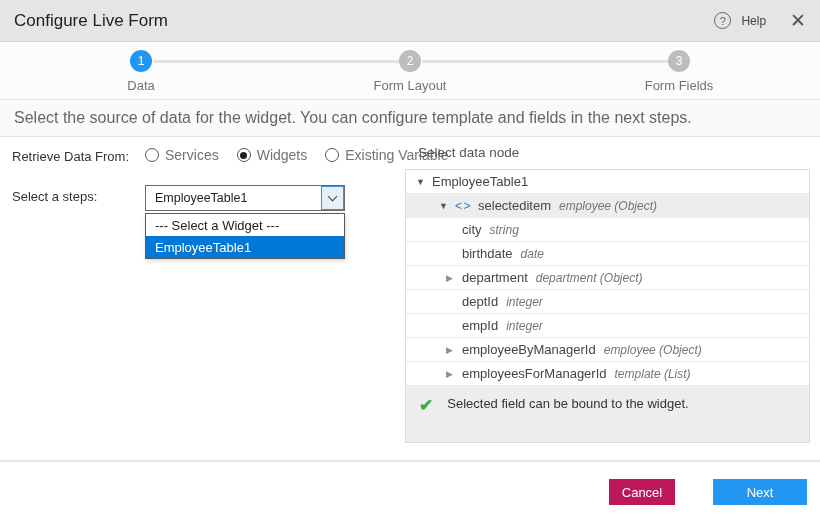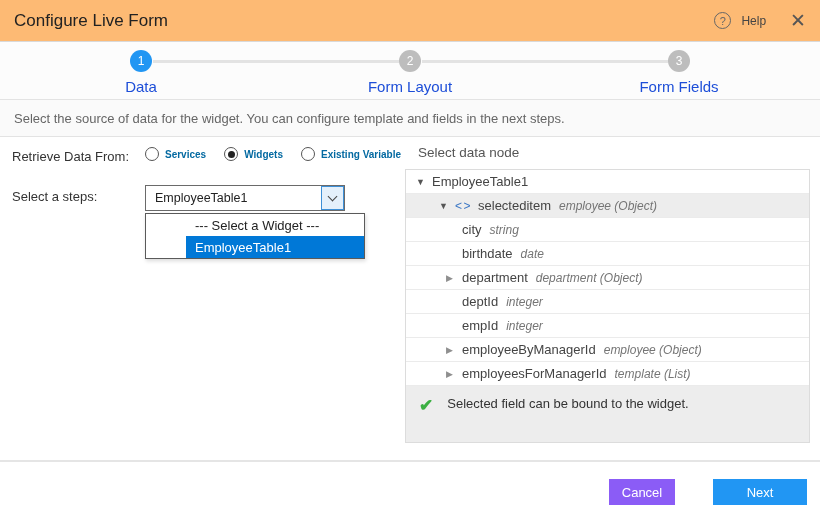--- a/index.html
+++ b/index.html
@@ -1,69 +1,69 @@
 <!DOCTYPE html>
 <html><head>
 <meta charset="utf-8">
 <style>
   * { margin:0; padding:0; box-sizing:border-box; }
   html,body { width:820px; height:522px; }
   body { font-family:"Liberation Sans", sans-serif; background:#fff; color:#333; overflow:hidden; }
   .dialog { width:820px; height:522px; position:relative; background:#fff; }
 
   
-  .header { height:42px; background:#fdba74; border-bottom:1px solid #d9d9d9;
+  .header { height:42px; background:#e5e5e5; border-bottom:1px solid #d9d9d9;
             display:flex; align-items:center; padding:0 14px; }
   .header-title { font-size:17px; font-weight:500; color:#222; }
   .header-right { margin-left:auto; display:flex; align-items:center; gap:10px; }
   .help-circle { width:17px; height:17px; border:1.4px solid #666; border-radius:50%;
                  display:inline-flex; align-items:center; justify-content:center;
                  font-size:11px; color:#666; cursor:pointer; }
   .help-label { font-size:12px; color:#444; cursor:pointer; }
   .close-x { font-size:19px; color:#555; margin-left:14px; cursor:pointer; line-height:1; }
 
   
   .stepper { height:58px; background:#fcfcfc; border-bottom:1px solid #e3e3e3; position:relative; }
   .step { position:absolute; top:8px; width:120px; text-align:center; }
   .step-1 { left:81px; } .step-2 { left:350px; } .step-3 { left:619px; }
   .step-circle { width:22px; height:22px; border-radius:50%; margin:0 auto;
                  display:flex; align-items:center; justify-content:center;
                  color:#fff; font-size:12px; }
   .step-circle.active { background:#2196f3; }
   .step-circle.inactive { background:#bdbdbd; }
-  .step-label { margin-top:6px; font-size:15px; color:#1d4ed8; }
+  .step-label { margin-top:6px; font-size:13px; color:#737373; }
   .connector { position:absolute; top:18px; height:3px; background:#e3e3e3; }
   .connector-1 { left:153px; width:246px; }
   .connector-2 { left:422px; width:246px; }
 
   
   .desc-bar { height:37px; background:#fafafa; border-bottom:1px solid #e3e3e3;
-              display:flex; align-items:center; padding:0 14px; font-size:13px; color:#666; }
+              display:flex; align-items:center; padding:0 14px; font-size:16px; color:#666; }
 
   
   .main { position:relative; height:321px; background:#fff; }
   .field-label { font-size:13px; color:#333; }
   .row-retrieve { position:absolute; left:12px; top:12px; }
   .radio-group { position:absolute; left:145px; top:10px; display:flex; align-items:center; gap:18px; }
   .radio { display:flex; align-items:center; gap:6px; cursor:pointer; }
   .radio-circle { width:14px; height:14px; border:1.5px solid #555; border-radius:50%;
                   display:inline-flex; align-items:center; justify-content:center; background:#fff; }
   .radio-circle.checked::after { content:""; width:7px; height:7px; border-radius:50%; background:#222; }
-  .radio-label { font-size:10px; color:#0369a1;font-weight:bold; }
+  .radio-label { font-size:14px; color:#737373; }
 
   .row-widget-label { position:absolute; left:12px; top:52px; }
   .select-box { position:absolute; left:145px; top:48px; width:200px; height:26px;
                 border:1px solid #6a6a6a; background:#fff; display:flex; align-items:stretch; cursor:pointer; }
   .select-value { flex:1; font-size:12.5px; color:#222; display:flex; align-items:center; padding-left:9px; }
   .select-chevron-btn { width:23px; background:#e4f0fb; border:1px solid #3d8fd6;
                         display:flex; align-items:center; justify-content:center; }
   .chevron-down { width:7px; height:7px; border-right:1.6px solid #444; border-bottom:1.6px solid #444;
                   transform:rotate(45deg); margin-top:-3px; }
-  .dropdown-list { position:absolute; left:145px; top:76px; width:220px; background:#fff;
-                   border:1px solid #5a5a5a; z-index:10; box-shadow:1px 2px 4px rgba(0,0,0,0.15);padding-left:40px; }
+  .dropdown-list { position:absolute; left:145px; top:76px; width:200px; background:#fff;
+                   border:1px solid #5a5a5a; z-index:10; box-shadow:1px 2px 4px rgba(0,0,0,0.15); }
   .dropdown-item { height:22px; display:flex; align-items:center; padding:0 9px;
                    font-size:13px; color:#222; cursor:pointer; }
   .dropdown-item.highlighted { background:#0078d7; color:#fff; }
 
   
   .data-node-panel { position:absolute; left:405px; top:0; width:405px; }
   .panel-title { font-size:13.5px; color:#555; margin:8px 0 9px 13px; }
   .tree-box { border:1px solid #dcdcdc; background:#fff; }
   .tree-row { height:24px; display:flex; align-items:center; border-bottom:1px solid #ebebeb;
               font-size:13px; color:#444; cursor:pointer; background:#fff; }
@@ -80,21 +80,21 @@
   .check-icon { color:#3cb043; font-size:17px; font-weight:bold; line-height:20px; }
   .status-lines { font-size:13px; color:#333; }
   .status-line1 { margin-bottom:20px; }
 
   
   .footer { position:absolute; left:0; right:0; bottom:0; height:62px; border-top:2px solid #e5e5e5;
             background:#fff; display:flex; align-items:center; justify-content:flex-end;
             padding-right:13px; gap:38px; }
   .btn { height:26px; border:none; color:#fff; font-size:13px; font-family:"Liberation Sans", sans-serif;
          cursor:pointer; display:flex; align-items:center; justify-content:center; }
-  .btn-cancel { background:#8b5cf6; width:66px; }
+  .btn-cancel { background:#be185d; width:66px; }
   .btn-next { background:#2196f3; width:94px; }
 </style>
 </head>
 <body>
 
 <div class="dialog">
 
   <div class="header">
     <div class="header-title">Configure Live Form</div>
     <div class="header-right">

